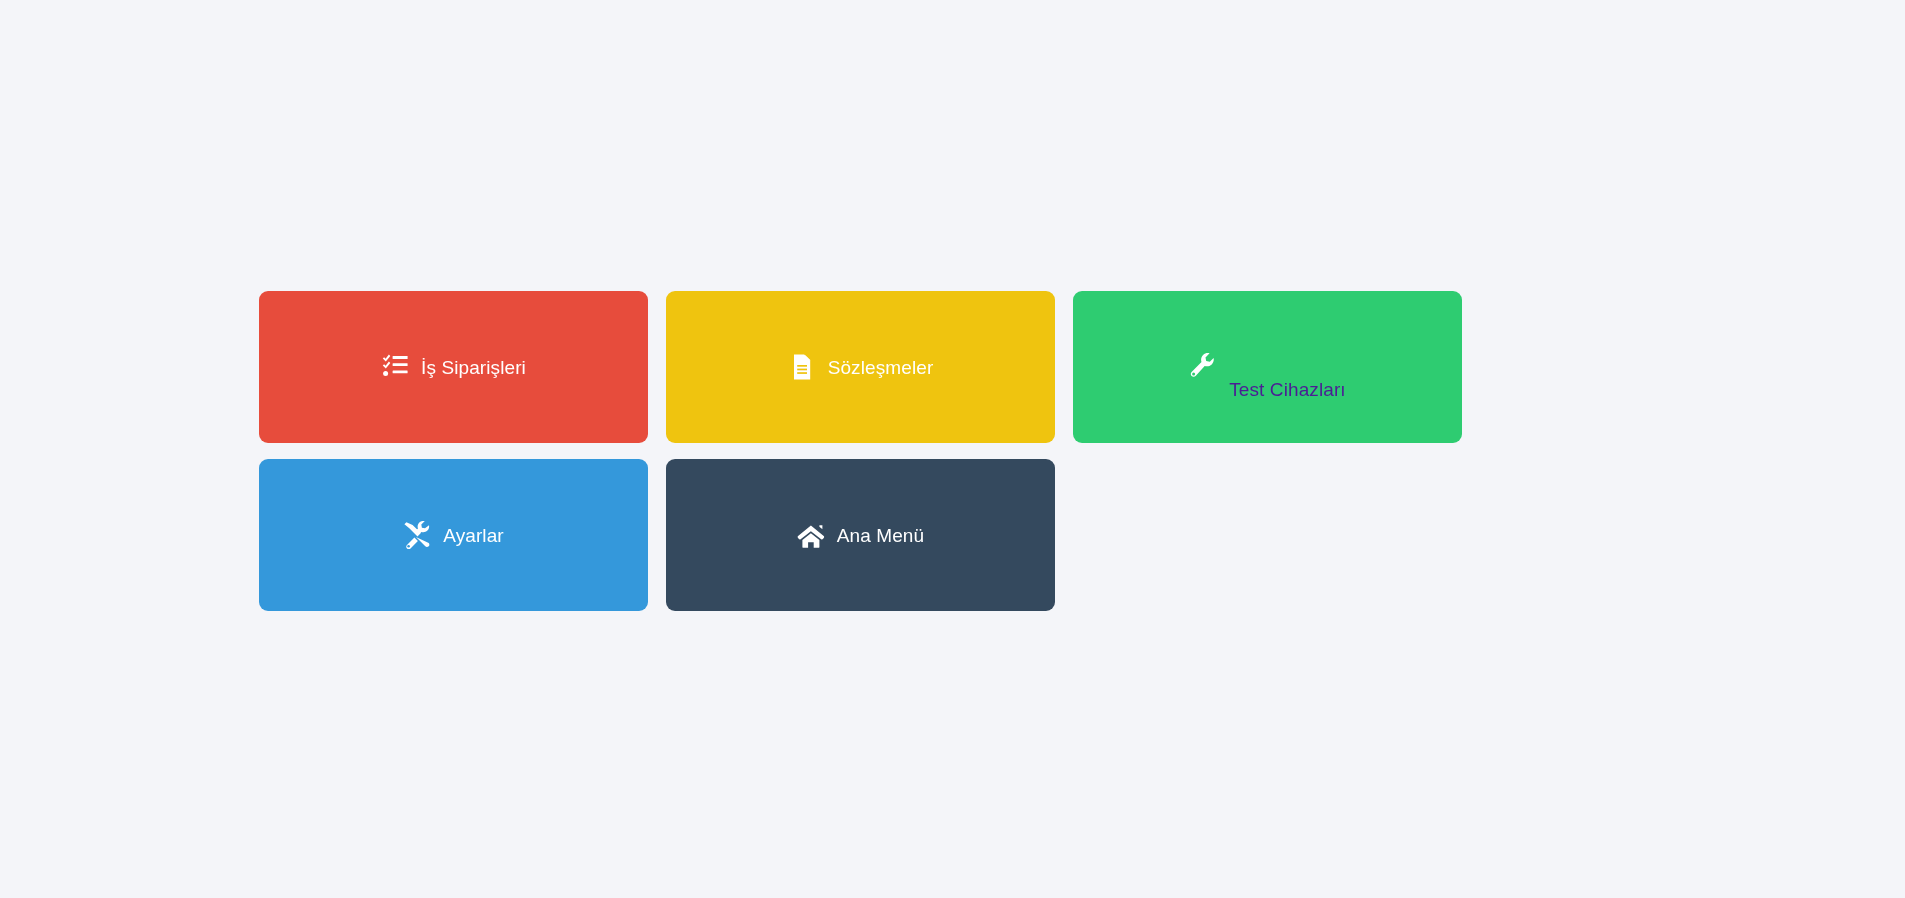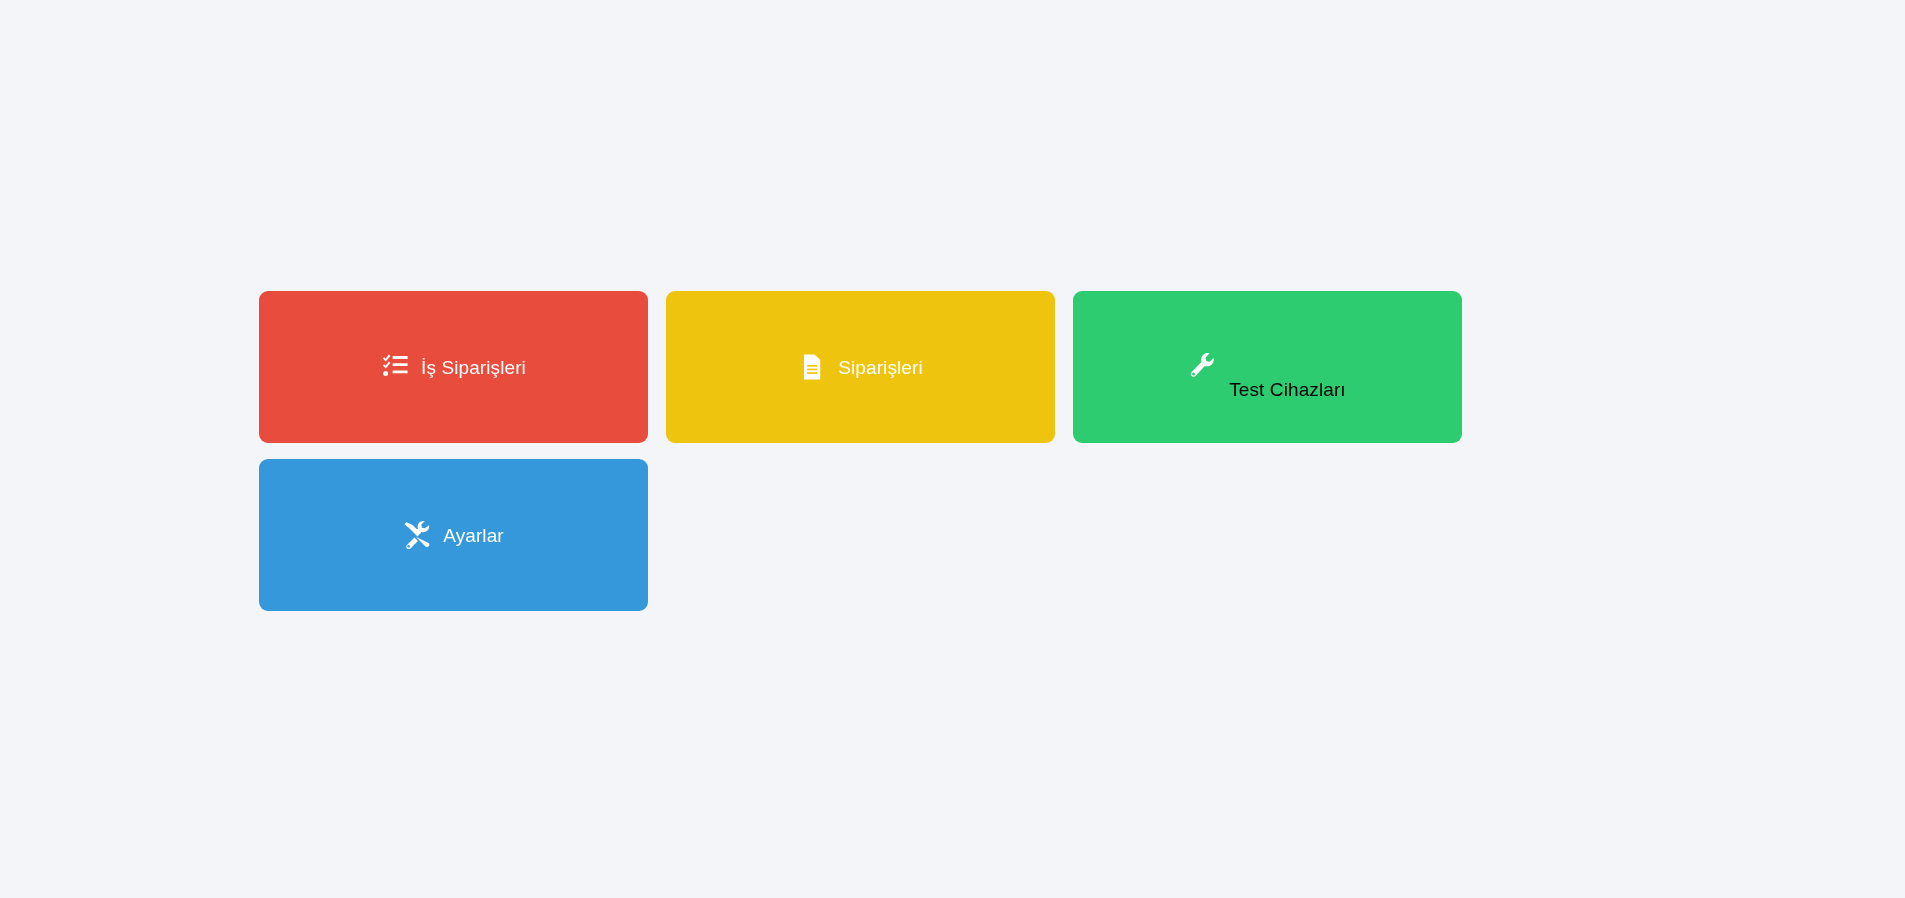--- a/index.html
+++ b/index.html
@@ -102,36 +102,36 @@
       <div class="tile-inner">
         <span class="tile-icon">
           <svg viewBox="0 0 28 28" aria-hidden="true">
             <path d="M6.0 1.5 h10.2 l6.0 6.0 v19.0 h-16.2 z"></path>
             <path d="M17.1 1.9 v5.2 h5.2 z" fill="#ffffff"></path>
             <rect x="9.2" y="12.0" width="9.8" height="1.7" fill="#efc40f"></rect>
             <rect x="9.2" y="15.6" width="9.8" height="1.7" fill="#efc40f"></rect>
             <rect x="9.2" y="19.2" width="9.8" height="1.7" fill="#efc40f"></rect>
           </svg>
         </span>
-        <span class="tile-label" style="color: rgb(255, 255, 255);">Siparişleri</span>
+        <span class="tile-label" style="color: rgb(255, 255, 255);">Sözleşmeler</span>
       </div>
     </div>
 
     <div class="tile" style="background-color: rgb(46, 204, 113);">
       <div class="tile-inner">
         <span class="tile-icon">
           <svg viewBox="0 0 28 28" aria-hidden="true">
             <path d="M24.6 5.1 c0.5 2.2 -0.1 4.6 -1.9 6.3 c-1.9 1.9 -4.6 2.4 -7 1.6 L6.6 22.9
                      c-1.1 1.1 -2.9 1.1 -4.0 0 c-1.1 -1.1 -1.1 -2.9 0 -4.0 L12.5 9.0
                      c-0.9 -2.4 -0.3 -5.2 1.6 -7.0 c1.8 -1.8 4.3 -2.3 6.5 -1.7 l-4.1 4.1
                      l0.7 3.6 l3.6 0.7 z"></path>
             <circle cx="4.6" cy="20.9" r="1.5" fill="#2ecc71"></circle>
           </svg>
         </span>
-        <span class="tile-label" style="color: #000000; margin-top: 44px;">Test Cihazları</span>
+        <span class="tile-label" style="color: #4c1d95; margin-top: 44px;">Test Cihazları</span>
       </div>
     </div>
 
     <div class="tile" style="background-color: rgb(52, 152, 219);">
       <div class="tile-inner">
         <span class="tile-icon">
           <svg viewBox="0 0 28 28" aria-hidden="true">
 
             <path d="M26.0 4.2 c0.4 1.9 -0.1 3.9 -1.6 5.4 c-1.6 1.6 -3.9 2.1 -6.0 1.4
                      l-3.0 3.0 l-3.4 -3.4 l3.0 -3.0 c-0.8 -2.0 -0.3 -4.4 1.3 -6.0
@@ -142,15 +142,30 @@
             <path d="M11.4 16.6 l-7.4 7.4 c-1.0 1.0 -1.0 2.6 0 3.5 c1.0 1.0 2.6 1.0 3.5 0
                      l7.4 -7.4 z"></path>
             <circle cx="5.6" cy="25.3" r="1.3" fill="#3498db"></circle>
           </svg>
         </span>
         <span class="tile-label" style="color: rgb(255, 255, 255);">Ayarlar</span>
       </div>
     </div>
 
 
+    <div class="tile" style="background-color: rgb(52, 73, 94);">
+      <div class="tile-inner">
+        <span class="tile-icon">
+          <svg viewBox="0 0 28 28" aria-hidden="true">
+            <path d="M13.9 4.6 L1.1 15.1 c-0.5 0.4 -0.6 1.2 -0.2 1.7 l1.0 1.2
+                     c0.4 0.5 1.2 0.6 1.7 0.2 L13.9 10.2 L24.2 18.2
+                     c0.5 0.4 1.3 0.3 1.7 -0.2 l1.0 -1.2 c0.4 -0.5 0.3 -1.3 -0.2 -1.7 z"></path>
+            <path d="M13.9 12.2 L5.4 19.1 v6.8 c0 0.5 0.4 0.9 0.9 0.9 h4.8 v-5.6 h5.6 v5.6
+                     h4.8 c0.5 0 0.9 -0.4 0.9 -0.9 v-6.8 z"></path>
+            <path d="M22.4 4.2 h3.0 v4.0 l-3.0 -2.5 z"></path>
+          </svg>
+        </span>
+        <span class="tile-label" style="color: rgb(255, 255, 255);">Ana Menü</span>
+      </div>
+    </div>
 
   </div>
 </div>
 
 </body></html>

